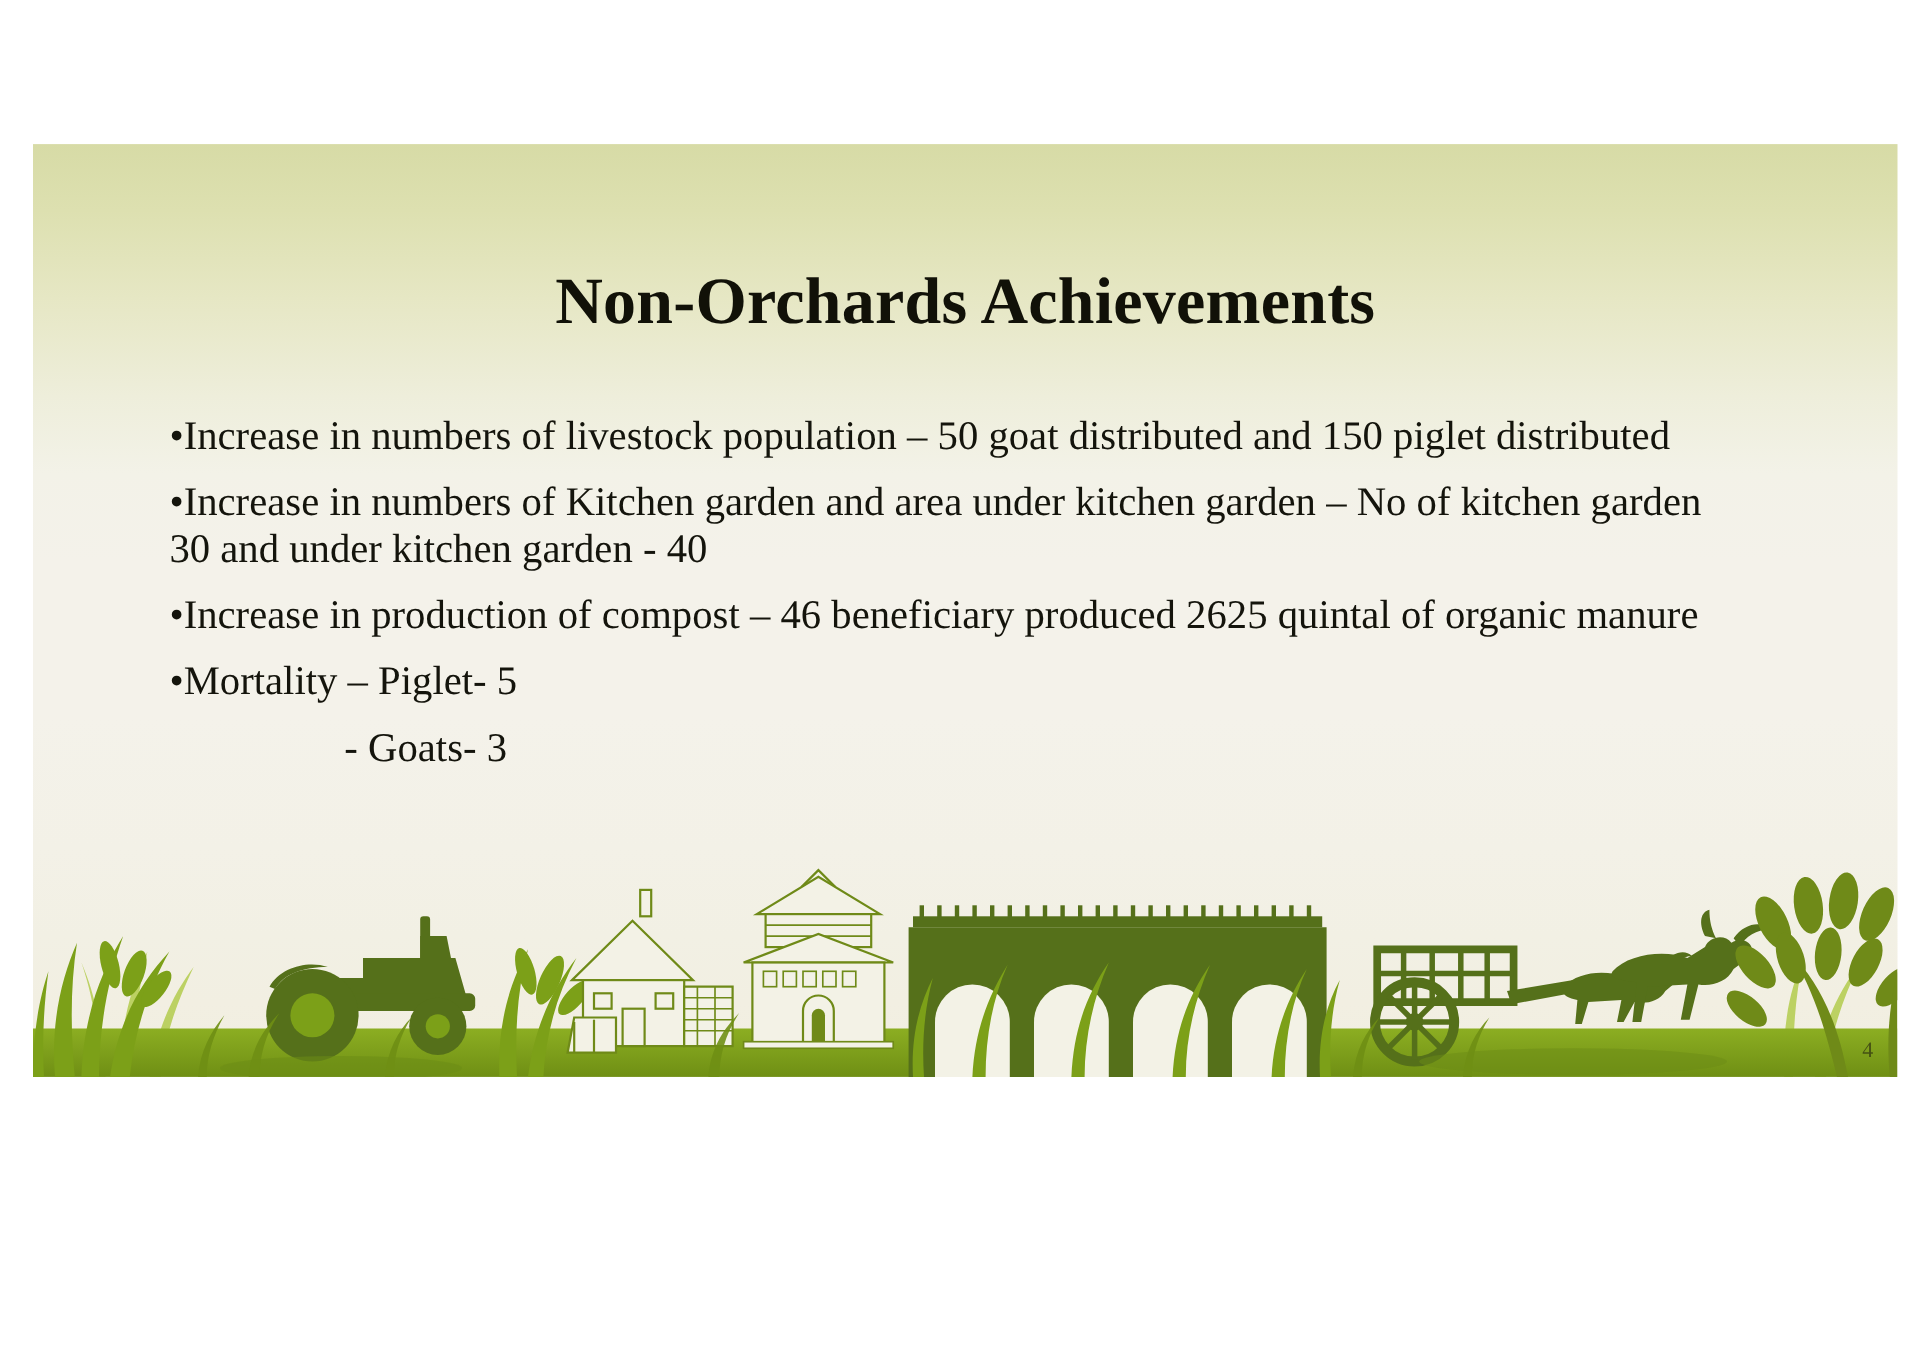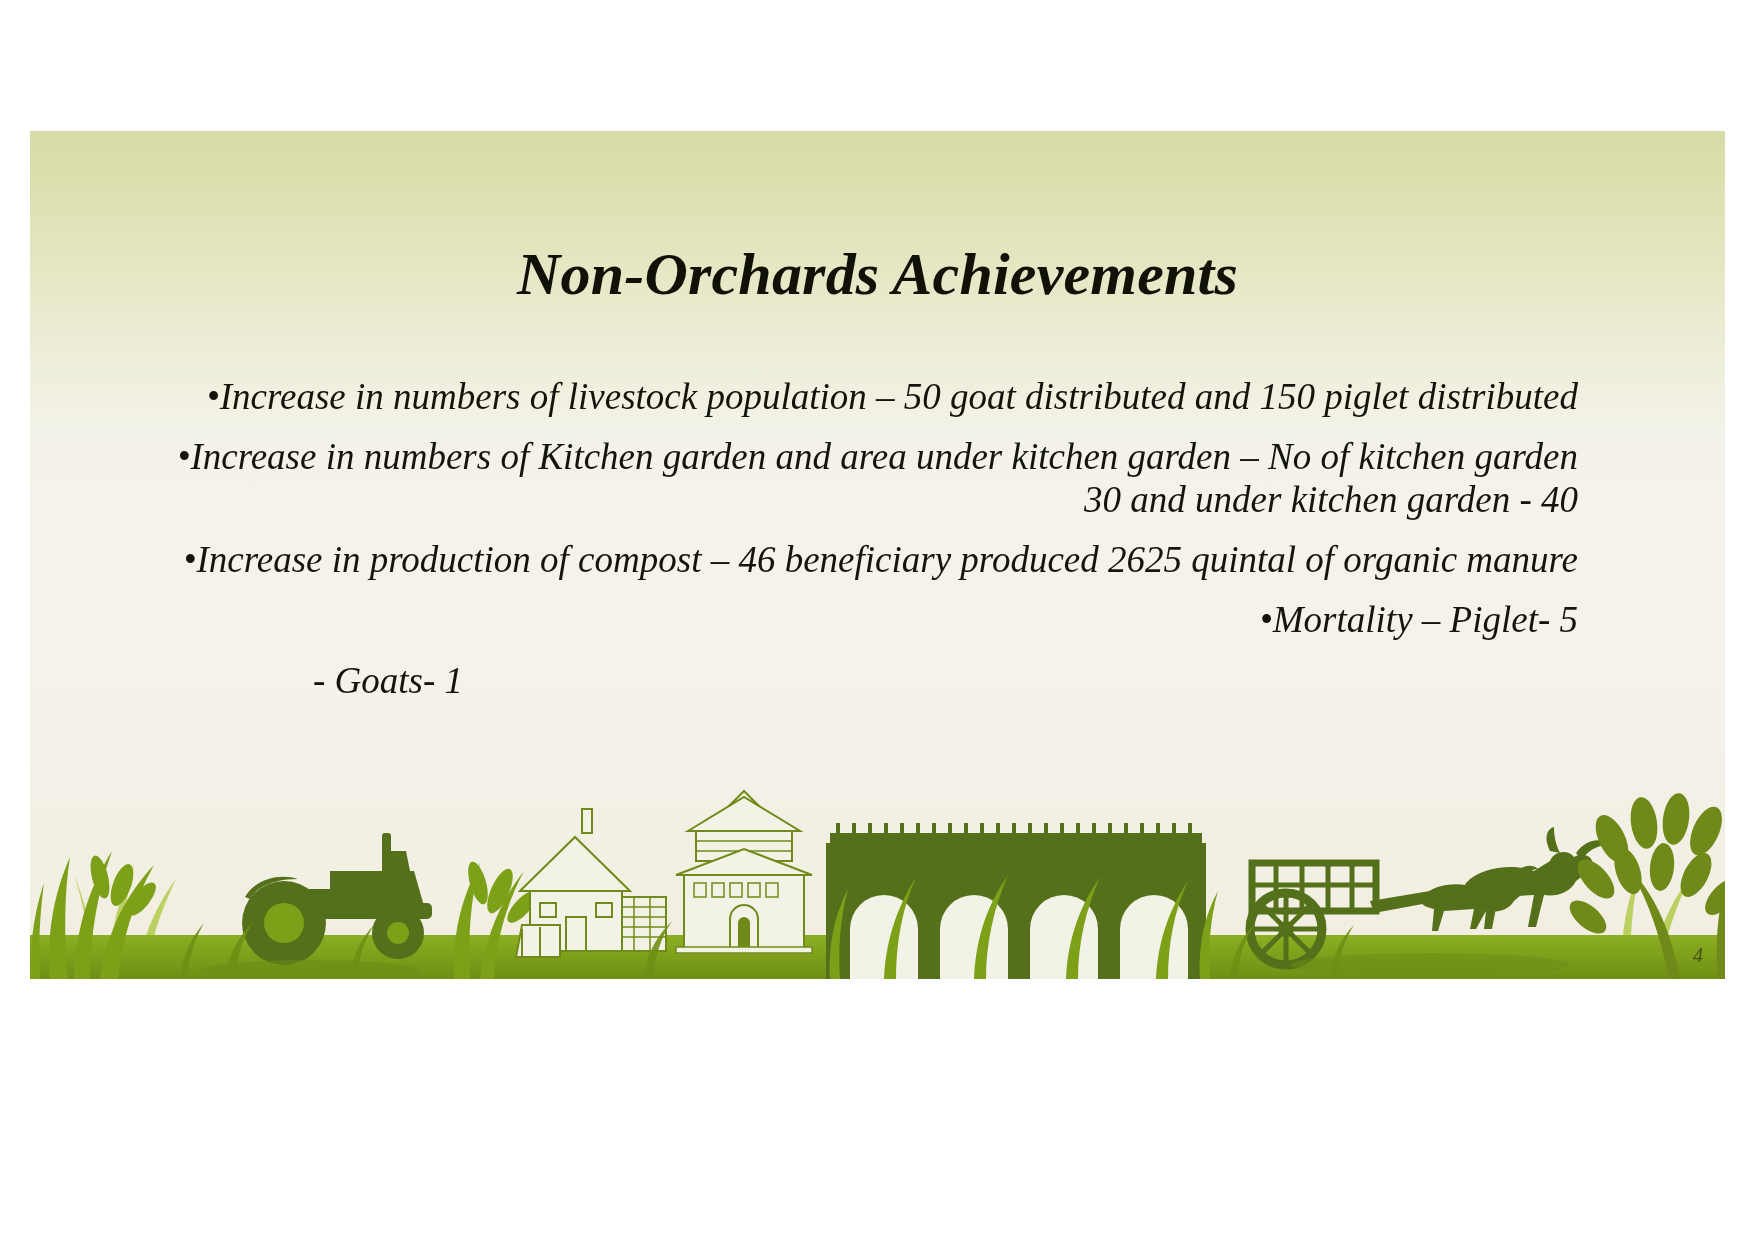--- a/index.html
+++ b/index.html
@@ -12,21 +12,20 @@
     height: 1240px;
     font-family: "Liberation Serif", serif;
     overflow: hidden;
   }
 
   #slide-page {
     position: relative;
     width: 1755px;
     height: 1240px;
     background: #ffffff;
-    font-style: italic;
   }
 
   
   #slide {
     position: absolute;
     left: 30px;
     top: 131px;
     width: 1695px;
     height: 848px;
     overflow: hidden;
@@ -62,23 +61,22 @@
   #body {
     position: absolute;
     left: 108px;
     top: 245px;
     width: 1440px;
   }
   .bullet {
     font-size: 37px;
     line-height: 1.145;
     color: #14140c;
-    margin: 0 0 18px 0;
+    margin: 0 0 18px 16px;
     text-indent: 0;
-    text-align: right;
   }
   .sub-line {
     font-size: 37px;
     line-height: 1.145;
     color: #14140c;
     margin: 4px 0 0 175px;
   }
 
   
   #page-number {
@@ -114,21 +112,21 @@
     <div id="body">
 
       <p class="bullet">•Increase in numbers of livestock population – 50 goat distributed and 150 piglet distributed</p>
 
       <p class="bullet">•Increase in numbers of Kitchen garden and area under kitchen garden – No of kitchen garden 30 and under kitchen garden - 40</p>
 
       <p class="bullet">•Increase in production of compost – 46 beneficiary produced 2625 quintal of organic manure</p>
 
       <p class="bullet">•Mortality – Piglet- 5</p>
 
-      <p class="sub-line">- Goats- 1</p>
+      <p class="sub-line">- Goats- 3</p>
 
     </div>
 
     <div id="artwork">
       <svg viewBox="0 0 1695 200" preserveAspectRatio="none" xmlns="http://www.w3.org/2000/svg">
         <defs>
           <linearGradient id="gGrass" x1="0" y1="0" x2="0" y2="1">
             <stop offset="0%" stop-color="#9ab82c"></stop>
             <stop offset="100%" stop-color="#7ca018"></stop>
           </linearGradient>

